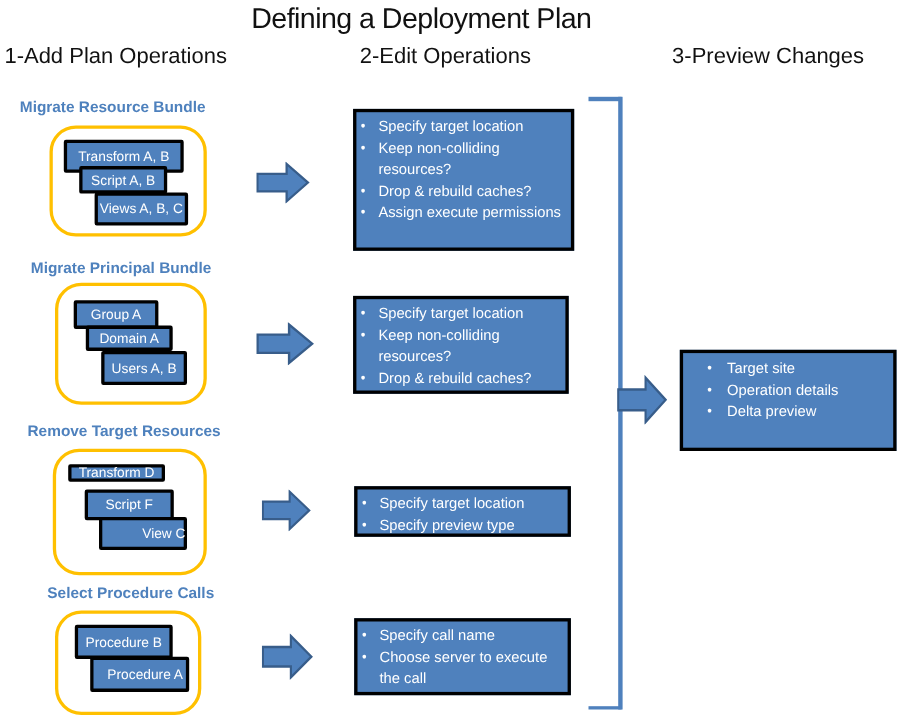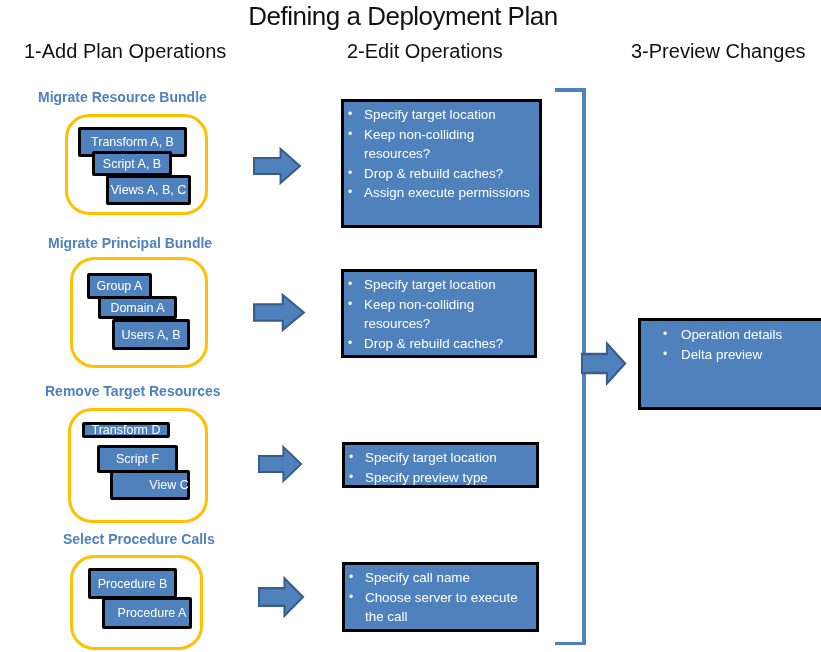--- a/index.html
+++ b/index.html
@@ -1,20 +1,20 @@
 <!DOCTYPE html>
 <html style="--shape-blue: #4F81BD; --shape-blue-dark: #385D8A; --heading-blue: #4E81BD; --outline-yellow: #FFC000; --box-border: #000000; --text-on-blue: #FFFFFF; --title-text: #111111;"><head>
 <meta charset="utf-8">
 <style>
   html,body{margin:0;padding:0;background:#ffffff;}
   .canvas{
     position:relative;width:821px;height:652px;background:#ffffff;
     font-family:"Liberation Sans", sans-serif;overflow:hidden;
   }
-  .abs{position:absolute;box-sizing:border-box;margin-left:20px;}
+  .abs{position:absolute;box-sizing:border-box;}
   .title{
     left:0;top:1px;width:766px;text-align:center;
     font-size:26px;color:var(--title-text);letter-spacing:-0.5px;white-space:nowrap;
   }
   .col-header{font-size:20px;color:var(--title-text);white-space:nowrap;}
   .group-heading{
     font-weight:bold;font-size:14px;color:var(--heading-blue);white-space:nowrap;
   }
   .bundle-rect{
     border:3.5px solid var(--outline-yellow);border-radius:24px;background:#ffffff;
@@ -63,21 +63,21 @@
       <div class="abs edit-box" style="left: 321px; top: 99px; width: 201px; height: 129px;">
         <ul>
           <li>Specify target location</li>
           <li>Keep non-colliding resources?</li>
           <li>Drop &amp; rebuild caches?</li>
           <li>Assign execute permissions</li>
         </ul>
       </div>
       <div class="abs group-heading" style="left: 28px; top: 235px;">Migrate Principal Bundle</div>
       <div class="abs bundle-rect" style="left: 50px; top: 257px; width: 138px; height: 111px;"></div>
-      <div class="abs stack-box" style="left: 67px; top: 273px; width: 65px; height: 26px;">Group A</div>
+      <div class="abs stack-box" style="left: 67px; top: 273px; width: 77px; height: 26px;">Group A</div>
       <div class="abs stack-box" style="left: 78px; top: 296px; width: 79px; height: 23px;">Domain A</div>
       <div class="abs stack-box" style="left: 92px; top: 319px; width: 78px; height: 31px;">Users A, B</div>
       <div class="abs" style="left: 233px; top: 293px;">
         <svg width="53" height="39" viewBox="0 0 48 38" preserveAspectRatio="none" class="arrow-svg">
           <polygon points="1,11 27,11 27,2 46,19 27,36 27,27 1,27"></polygon>
         </svg>
       </div>
       <div class="abs edit-box" style="left: 321px; top: 269px; width: 196px; height: 89px;">
         <ul>
           <li>Specify target location</li>
@@ -123,17 +123,18 @@
   <div class="abs bracket-part" style="left:535px;top:641.5px;width:30px;height:3.5px;"></div>
 
   <div id="preview-arrow-slot" class="abs" style="left:561px;top:341px;">
       <svg width="46" height="45" viewBox="0 0 48 38" preserveAspectRatio="none" class="arrow-svg">
         <polygon points="1,11 27,11 27,2 46,19 27,36 27,27 1,27"></polygon>
       </svg>
     </div>
 
   <div class="abs edit-box preview-box" style="left:618px;top:318px;width:197px;height:92px;">
     <ul id="preview-list">
+        <li>Target site</li>
         <li>Operation details</li>
         <li>Delta preview</li>
       </ul>
   </div>
 </div>
 
 </body></html>

